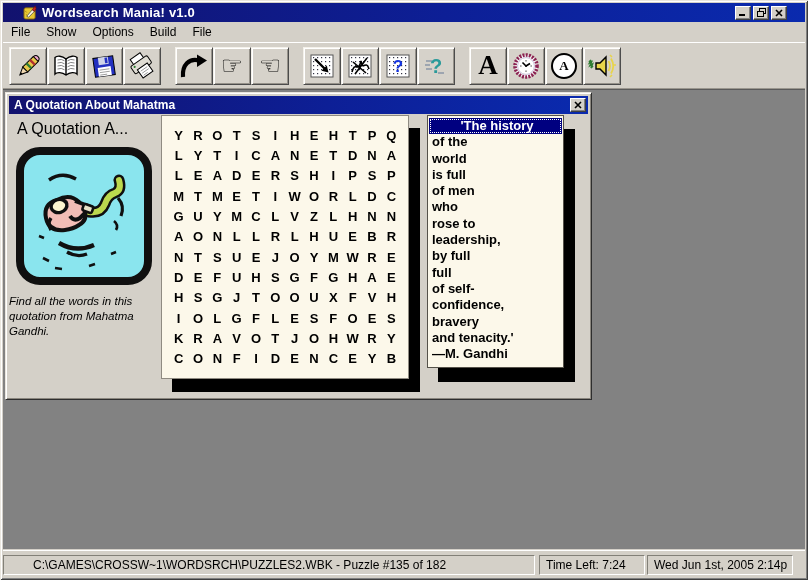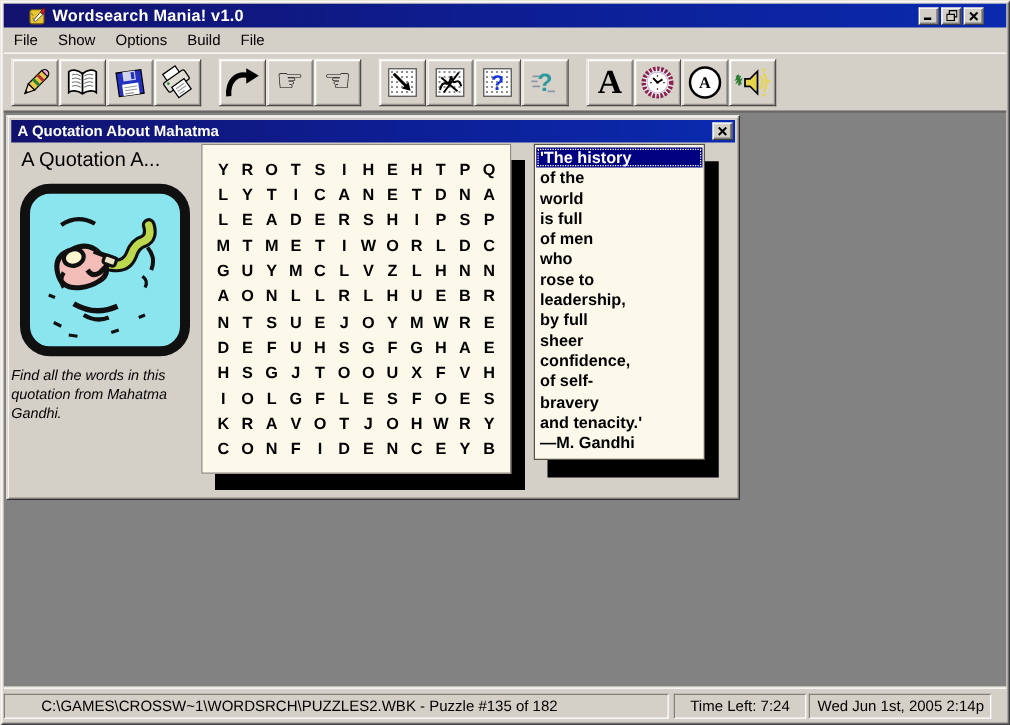--- a/index.html
+++ b/index.html
@@ -56,28 +56,28 @@
            background:#fcf8ea;border:1px solid #8f8b82;box-shadow:11px 13px 0 #000;
            display:grid;grid-template-columns:repeat(12,1fr);grid-template-rows:repeat(12,1fr);
            padding:9px 7px;box-sizing:border-box;}
   .cell{display:flex;align-items:center;justify-content:center;font-weight:bold;
         font-size:13px;color:#000;}
   .wordlist{position:absolute;left:421px;top:22px;width:137px;height:253px;
             background:#fcf8ea;border:1px solid #55524a;box-shadow:11px 14px 0 #000;
             padding:2px 1px;box-sizing:border-box;overflow:hidden;}
   .word-item{height:16.3px;line-height:16.3px;font-weight:bold;font-size:13px;
              padding-left:3px;white-space:nowrap;color:#000;}
-  .word-item.selected{background:#000080;color:#fff;outline:1px dotted #fff;outline-offset:-2px;}
+  .word-item.selected{background:#000080;color:#fff;outline:1px dotted #fff;outline-offset:-2px;text-align:center;}
   
   .statusbar{position:absolute;left:3px;bottom:3px;right:3px;height:26px;border-top:1px solid #fff;}
   .spanel{position:absolute;top:4px;height:20px;border:1px solid;
           border-color:#828078 #fff #fff #828078;font-size:12px;line-height:18px;
           padding:0 6px;box-sizing:border-box;white-space:nowrap;overflow:hidden;color:#000;}
   .sp1{left:0;width:532px;padding-left:29px;}
-  .sp2{left:536px;width:106px;text-align:center;}
+  .sp2{left:536px;width:106px;}
   .sp3{left:644px;width:146px;text-align:center;}
 </style>
 </head>
 <body>
 
 <div class="app">
 
   <div class="titlebar">
     <svg class="appicon" viewBox="0 0 16 16">
       <rect x="1" y="3" width="12" height="12" rx="2" fill="#e8c832" stroke="#7a5c10"></rect>
@@ -443,23 +443,23 @@
       <div class="wordlist" id="wordlist">
           <div class="word-item selected">'The history</div>
           <div class="word-item">of the</div>
           <div class="word-item">world</div>
           <div class="word-item">is full</div>
           <div class="word-item">of men</div>
           <div class="word-item">who</div>
           <div class="word-item">rose to</div>
           <div class="word-item">leadership,</div>
           <div class="word-item">by full</div>
-          <div class="word-item">sheer</div>
+          <div class="word-item">full</div>
+          <div class="word-item">of self-</div>
           <div class="word-item">confidence,</div>
-          <div class="word-item">of self-</div>
           <div class="word-item">bravery</div>
           <div class="word-item">and tenacity.'</div>
           <div class="word-item">—M. Gandhi</div>
         </div>
     </div>
   </div>
 
   <div class="statusbar">
     <div class="spanel sp1">C:\GAMES\CROSSW~1\WORDSRCH\PUZZLES2.WBK - Puzzle #135 of 182</div>
     <div class="spanel sp2">Time Left: 7:24</div>

